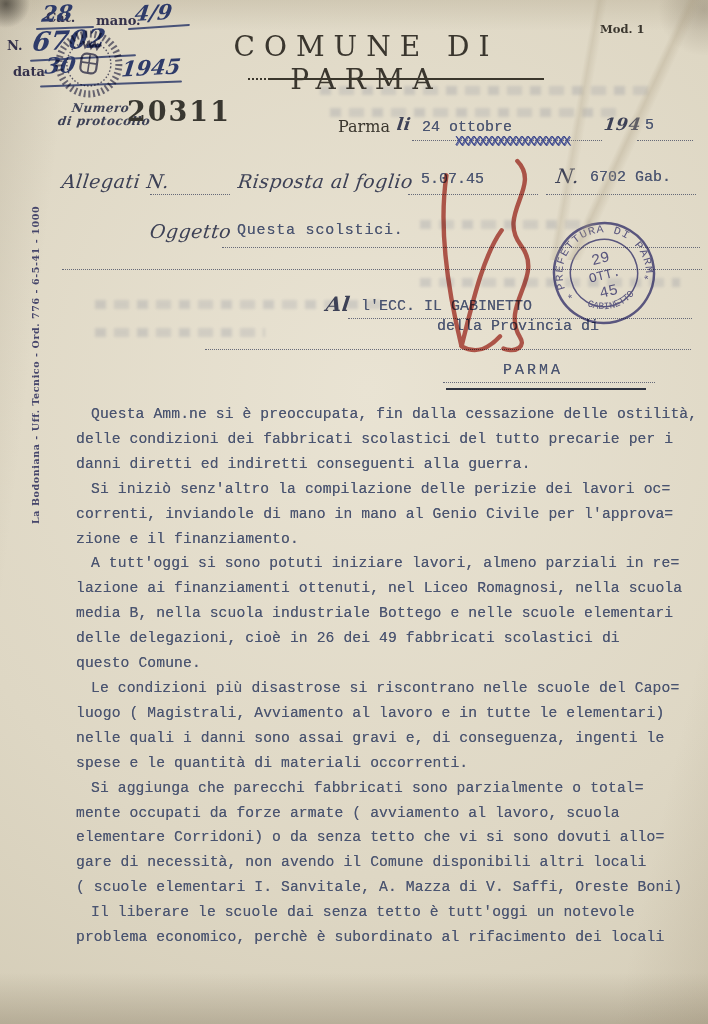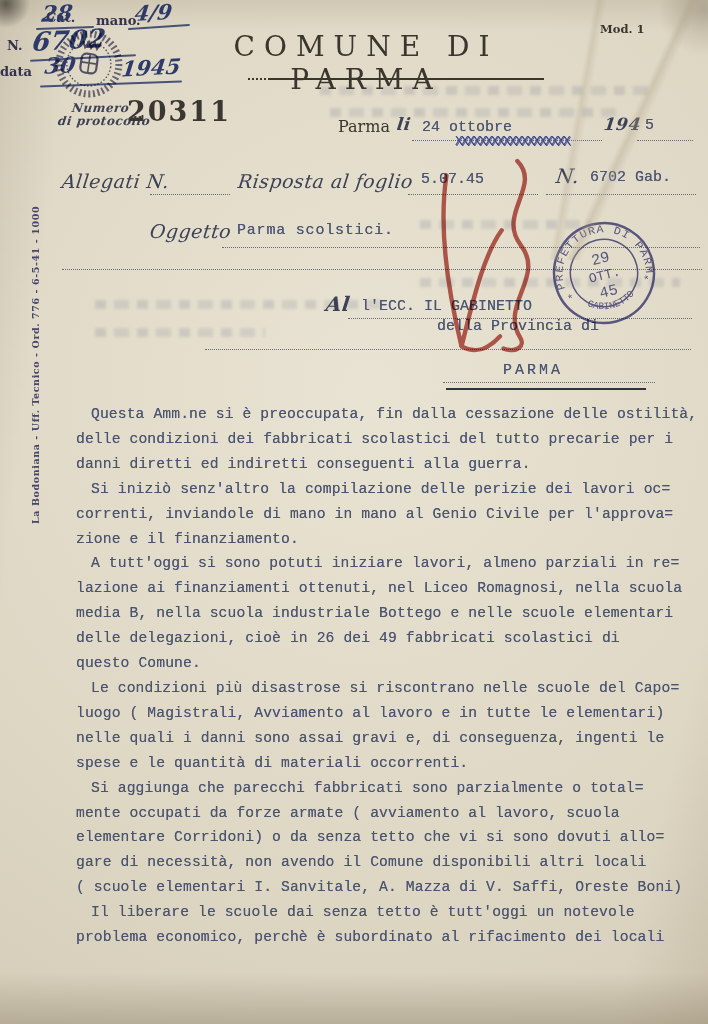--- a/index.html
+++ b/index.html
@@ -58,21 +58,21 @@
   <span class="abs hand" style="left:42px;top:0px;font-size:22px;">28</span>
   <div class="abs inkline" style="left:36px;top:27px;width:58px;transform:rotate(-2deg);"></div>
   <span class="abs print" style="left:96px;top:13px;">mano.</span>
   <span class="abs hand" style="left:135px;top:0px;font-size:21px;">4/9</span>
   <div class="abs inkline" style="left:128px;top:26px;width:62px;transform:rotate(-4deg);"></div>
 
   <span class="abs print" style="left:7px;top:38px;">N.</span>
   <span class="abs hand" style="left:33px;top:25px;font-size:26px;">6702</span>
   <div class="abs inkline" style="left:30px;top:57px;width:106px;transform:rotate(-3deg);"></div>
 
-  <span class="abs print" style="left:0;top:64px;">data</span>
+  <span class="abs print" style="left:13px;top:64px;">data</span>
   <span class="abs hand" style="left:45px;top:52px;font-size:22px;">30</span>
   <span class="abs hand" style="left:122px;top:55px;font-size:21px;">1945</span>
   <div class="abs inkline" style="left:40px;top:83px;width:142px;transform:rotate(-2deg);"></div>
 
   <svg class="abs stamp" style="left:50px;top:24px;opacity:.82;transform:rotate(8deg);" width="78" height="78" viewBox="0 0 78 78">
     <g fill="none" stroke="#3b3b60">
       <circle cx="39" cy="40" r="30" stroke-width="7" stroke-dasharray="2 2.6" opacity=".85"></circle>
       <circle cx="39" cy="40" r="22" stroke-width="1.4" stroke-dasharray="1.5 2"></circle>
       <path d="M30 18 l3 6 3-6 3 6 3-6 3 6 3-6" stroke-width="2"></path>
       <rect x="31" y="30" width="16" height="19" rx="5" stroke-width="2.2"></rect>
@@ -101,21 +101,21 @@
   <span class="abs script" style="left:62px;top:170px;font-size:19px;">Allegati N.</span>
   <div class="abs dots" style="left:150px;top:193px;width:80px;"></div>
   <span class="abs script" style="left:238px;top:170px;font-size:19px;">Risposta al foglio</span>
   <div class="abs dots" style="left:408px;top:193px;width:130px;"></div>
   <span class="abs mono" style="left:421px;top:171px;font-size:15px;">5.07.45</span>
   <span class="abs script" style="left:556px;top:164px;font-size:20px;">N.</span>
   <span class="abs mono" style="left:590px;top:169px;font-size:15px;">6702 Gab.</span>
   <div class="abs dots" style="left:546px;top:193px;width:150px;"></div>
 
   <span class="abs script" style="left:150px;top:220px;font-size:19px;">Oggetto</span>
-  <span class="abs mono" style="left:237px;top:222px;font-size:15px;letter-spacing:.8px;">Parma scolstici.</span>
+  <span class="abs mono" style="left:237px;top:222px;font-size:15px;letter-spacing:.8px;">Questa scolstici.</span>
   <div class="abs dots" style="left:222px;top:246px;width:478px;"></div>
 
   <div class="abs dots" style="left:62px;top:268px;width:640px;"></div>
 
   <span class="abs script" style="left:326px;top:292px;font-size:20px;font-weight:bold;">Al</span>
   <span class="abs mono" style="left:361px;top:298px;font-size:15px;">l'ECC. IL GABINETTO</span>
   <div class="abs dots" style="left:348px;top:317px;width:344px;"></div>
   <span class="abs mono" style="left:437px;top:318px;font-size:15px;">della Provincia di</span>
   <div class="abs dots" style="left:205px;top:348px;width:486px;"></div>
   <span class="abs mono" style="left:503px;top:362px;font-size:15px;letter-spacing:3px;">PARMA</span>

